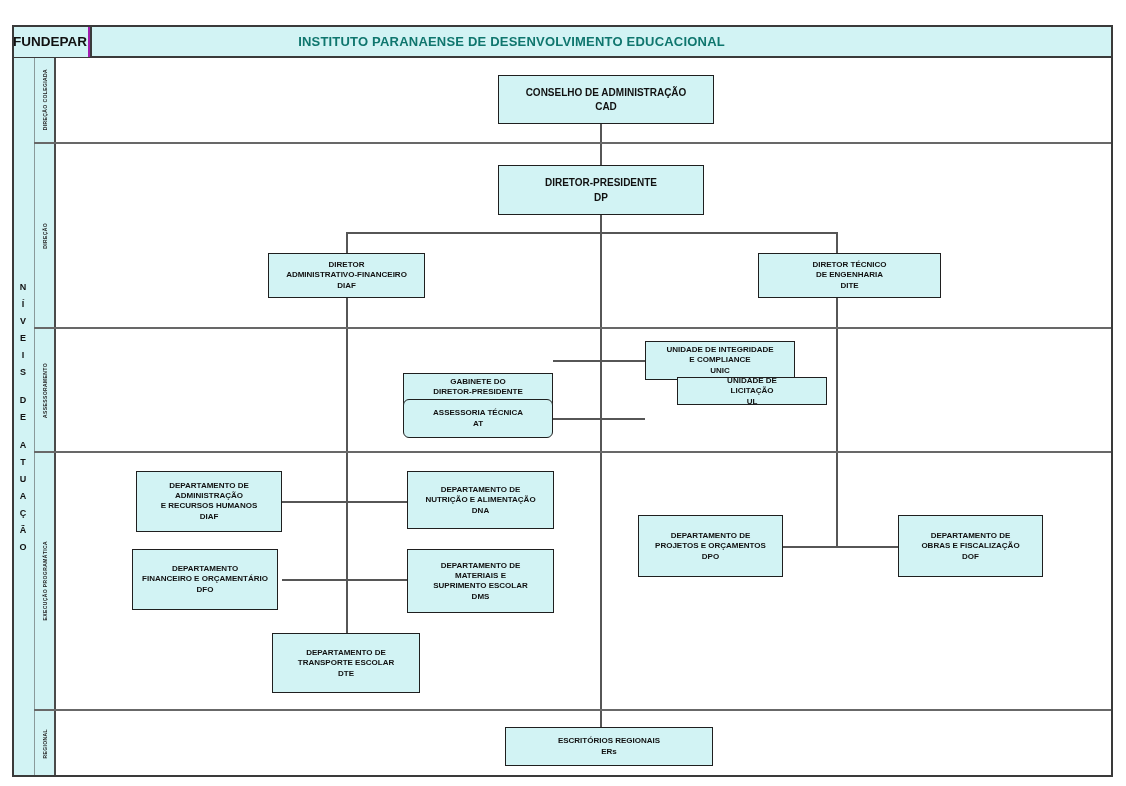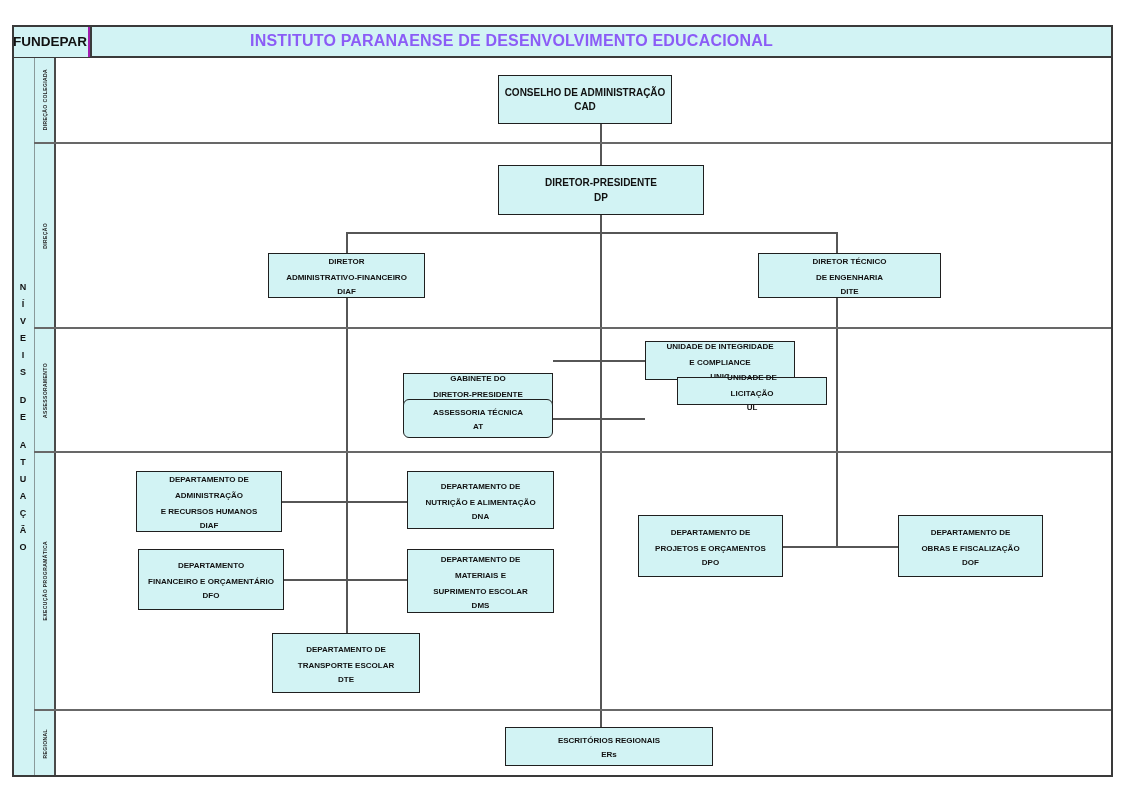--- a/index.html
+++ b/index.html
@@ -20,21 +20,21 @@
   .header-sep{left:12px;top:56px;width:1101px;height:2px;background:#3a3a3a;z-index:3;}
   .fundepar-sep{left:90px;top:25px;width:2px;height:32px;background:#3a3a3a;z-index:3;}
   .vline-a{left:34px;top:57px;width:1px;height:720px;background:#8a9a9a;}
   .vline-b{left:54px;top:57px;width:1.5px;height:720px;background:#4a4a4a;}
   .row-sep{position:absolute;left:34px;width:1079px;height:2px;background:#686868;z-index:2;}
   .sep-0{top:142px;} .sep-1{top:327px;} .sep-2{top:451px;} .sep-3{top:709px;}
 
   
   .title-cell{position:absolute;left:12px;top:25px;width:999px;height:32px;
               display:flex;align-items:center;justify-content:center;
-              font-size:16px;font-weight:bold;color:#8b5cf6;z-index:4;letter-spacing:0.2px;}
+              font-size:13px;font-weight:bold;color:#0f766e;z-index:4;letter-spacing:0.2px;}
   .fundepar-cell{position:absolute;left:12px;top:25px;width:78px;height:32px;
               display:flex;align-items:center;justify-content:center;
               font-size:13.5px;font-weight:bold;color:#111;z-index:5;background:var(--cyan,#d2f3f4);
               border-right:2px solid #a21caf;box-sizing:border-box;}
 
   
   .axis-col{position:absolute;left:12px;top:57px;width:22px;height:720px;z-index:4;
             display:flex;flex-direction:column;align-items:center;justify-content:center;gap:11px;}
   .axis-word div{font-size:9px;font-weight:bold;line-height:17px;color:#111;text-align:center;}
 
@@ -45,36 +45,36 @@
   .level-cell span{writing-mode:vertical-rl;transform:rotate(180deg);
                    font-size:5px;font-weight:bold;color:#222;letter-spacing:0.4px;white-space:nowrap;}
 
   
   .conn{position:absolute;background:#565656;z-index:1;}
 
   
   .org-box{position:absolute;background:var(--cyan,#d2f3f4);border:1.2px solid #1f1f1f;
            box-sizing:border-box;display:flex;flex-direction:column;align-items:center;
            justify-content:center;text-align:center;color:#111;z-index:5;padding:1px 2px;}
-  .org-box .box-name{white-space:pre-line;font-weight:bold;font-size:8px;line-height:16px;}
+  .org-box .box-name{white-space:pre-line;font-weight:bold;font-size:8px;line-height:10px;}
   .org-box .box-acronym{font-weight:bold;font-size:8px;line-height:9.5px;margin-top:1px;}
   .box-cad .box-name,.box-cad .box-acronym,
   .box-dp .box-name,.box-dp .box-acronym{font-size:10px;line-height:13.5px;}
 
-  .box-cad {left:498px;top:75px; width:174px;height:49px;text-align:center;}
+  .box-cad {left:498px;top:75px; width:216px;height:49px;text-align:center;}
   .box-dp  {left:498px;top:165px;width:206px;height:50px;}
   .box-diaf{left:268px;top:253px;width:157px;height:45px;}
   .box-dite{left:758px;top:253px;width:183px;height:45px;}
   .box-gab {left:403px;top:341px;width:150px;height:39px;}
   .box-unic{left:645px;top:341px;width:150px;height:39px;}
   .box-at  {left:403px;top:399px;width:150px;height:39px;border-radius:6px;}
   .box-ul  {left:645px;top:377px;width:150px;height:28px;margin-left:32px;}
   .box-darh{left:136px;top:471px;width:146px;height:61px;}
   .box-dna {left:407px;top:471px;width:147px;height:58px;}
-  .box-dfo {left:138px;top:549px;width:146px;height:61px;}
+  .box-dfo {left:132px;top:549px;width:146px;height:61px;}
   .box-dms {left:407px;top:549px;width:147px;height:64px;}
   .box-dte {left:272px;top:633px;width:148px;height:60px;}
   .box-dpo {left:638px;top:515px;width:145px;height:62px;}
   .box-dof {898px;}
   .box-dof {left:898px;top:515px;width:145px;height:62px;}
   .box-ers {left:505px;top:727px;width:208px;height:39px;}
 </style>
 </head>
 <body>
 

